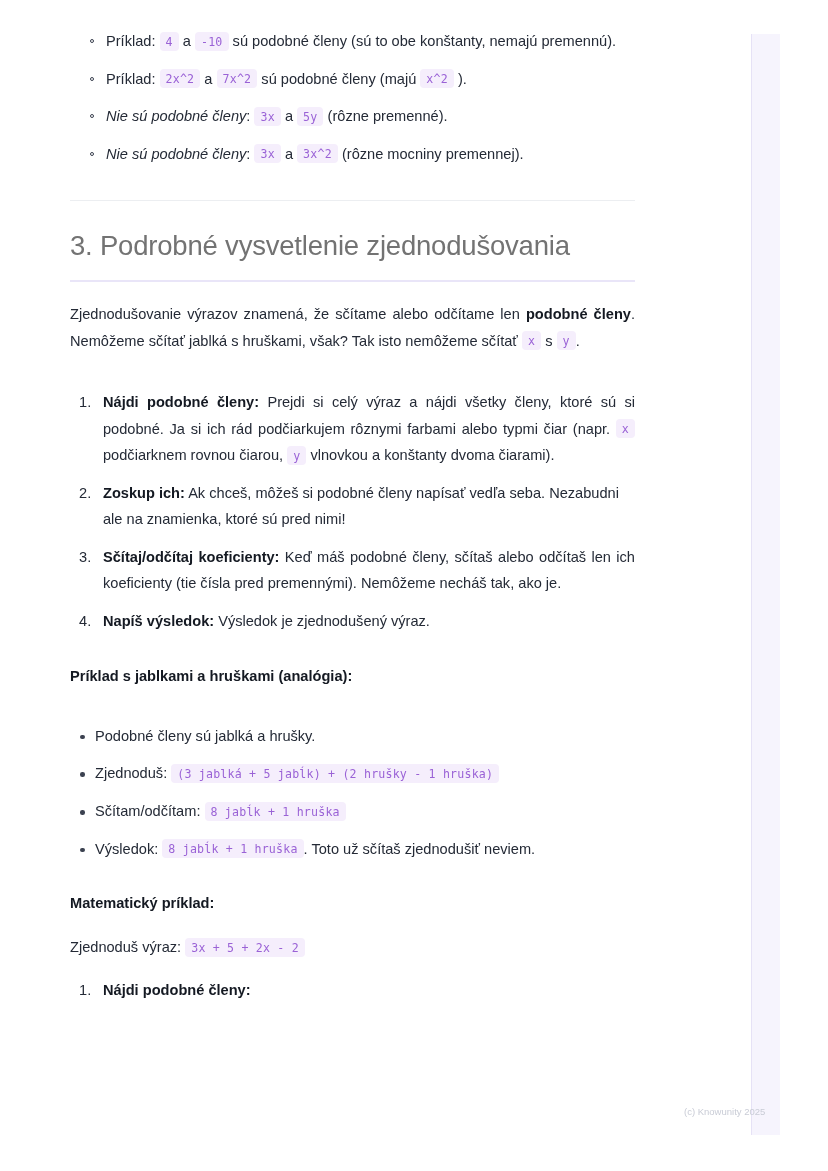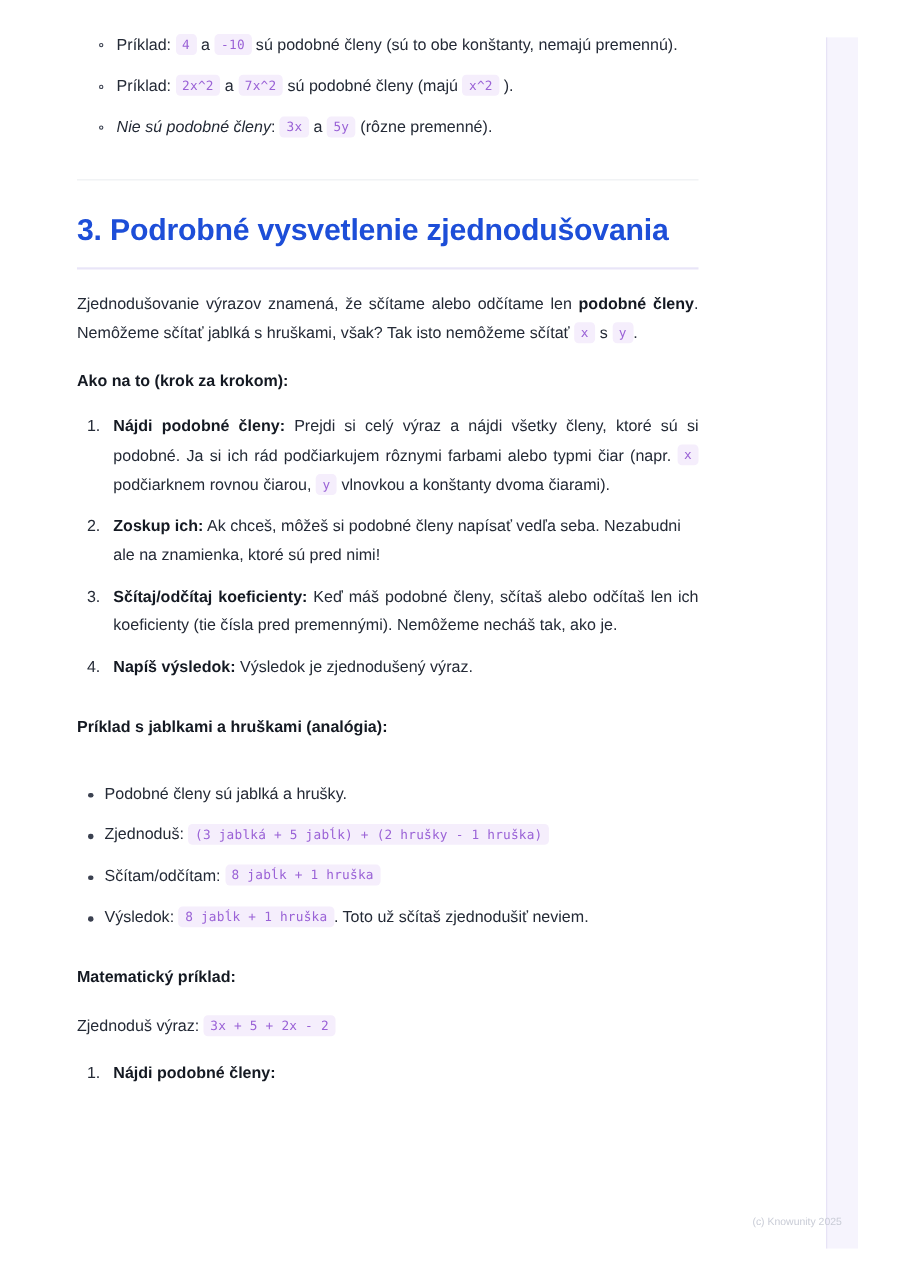--- a/index.html
+++ b/index.html
@@ -144,22 +144,22 @@
   hr.lavender {
     border: 0;
     border-top: 2px solid #e9e5f8;
     margin: 0;
   }
 
   
   h2.section-title {
     font-size: 27.5px;
     line-height: 1.27;
-    font-weight: 700;
-    color: #1d4ed8;
+    font-weight: 400;
+    color: #737373;
     margin: 0;
     letter-spacing: -0.2px;
   }
 
   h3.sub-label {
     font-size: 14.6px;
     font-weight: 700;
     color: #141922;
     margin: 0;
     line-height: 1.6;
@@ -210,38 +210,44 @@
       </li>
 
       <li>
         <em>Nie sú podobné členy</em><span>:</span>
         <code>3x</code>
         <span>a</span>
         <code>5y</code>
         <span>(rôzne premenné).</span>
       </li>
 
+      <li>
+        <em>Nie sú podobné členy</em><span>:</span>
+        <code>3x</code>
+        <span>a</span>
+        <code>3x^2</code>
+        <span>(rôzne mocniny premennej).</span>
+      </li>
 
     </ul>
 
     <div class="sp-22"></div>
     <hr class="thin">
     <div class="sp-28"></div>
 
     <h2 class="section-title">3. Podrobné vysvetlenie zjednodušovania</h2>
 
     <div class="sp-16"></div>
     <hr class="lavender">
     <div class="sp-19"></div>
 
     <p class="just"><span>Zjednodušovanie výrazov znamená, že sčítame alebo odčítame len </span><b>podobné členy</b><span>. Nemôžeme sčítať jablká s hruškami, však? Tak isto nemôžeme sčítať </span><code>x</code><span> s </span><code>y</code><span>.</span></p>
 
     <div class="sp-19"></div>
 
-    <h3 class="sub-label">Ako na to (krok za krokom):</h3>
 
     <div class="sp-16"></div>
 
     <ol class="num-list">
 
       <li class="just"><b>Nájdi podobné členy:</b><span> Prejdi si celý výraz a nájdi všetky členy, ktoré sú si podobné. Ja si ich rád podčiarkujem rôznymi farbami alebo typmi čiar (napr. </span><code>x</code><span> podčiarknem rovnou čiarou, </span><code>y</code><span> vlnovkou a konštanty dvoma čiarami).</span></li>
 
       <li><b>Zoskup ich:</b><span> Ak chceš, môžeš si podobné členy napísať vedľa seba. Nezabudni ale na znamienka, ktoré sú pred nimi!</span></li>
 
       <li class="just"><b>Sčítaj/odčítaj koeficienty:</b><span> Keď máš podobné členy, sčítaš alebo odčítaš len ich koeficienty (tie čísla pred premennými). Nemôžeme necháš tak, ako je.</span></li>

